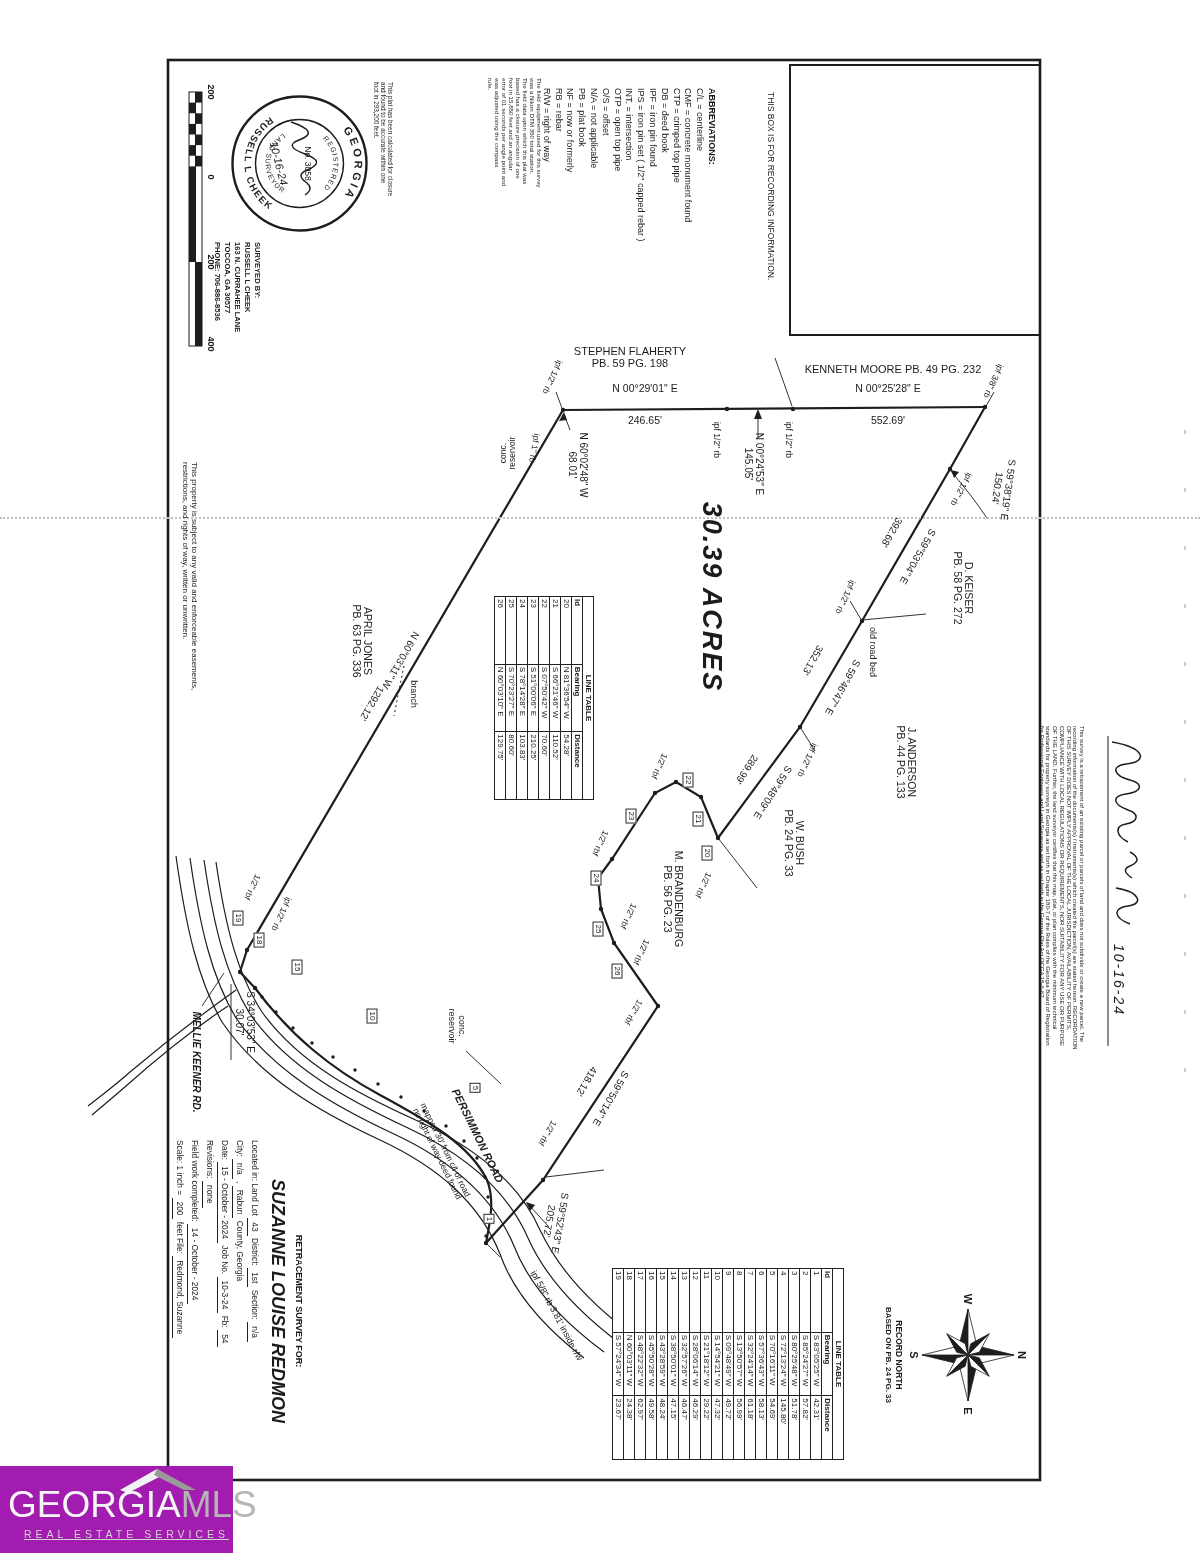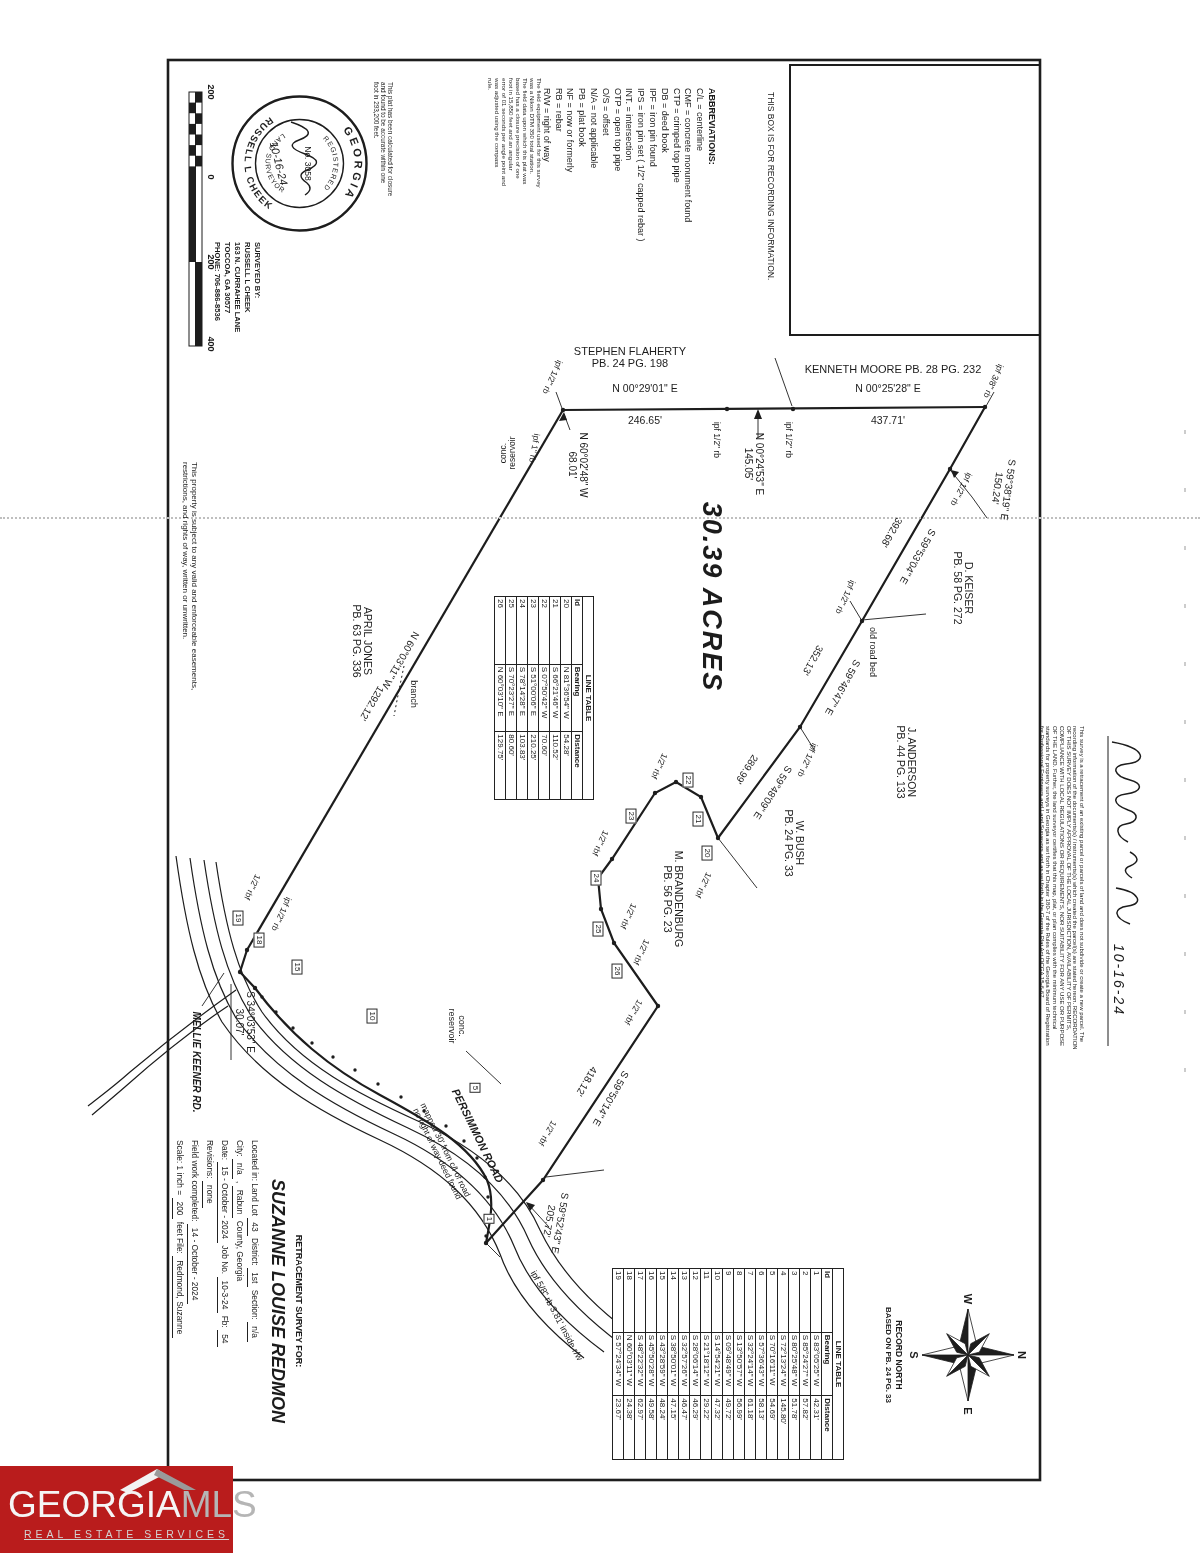--- a/index.html
+++ b/index.html
@@ -20,21 +20,21 @@
   .sb-line{font-size:7.6px;line-height:10px;font-weight:bold;white-space:nowrap;}
   table.lt{border-collapse:collapse;table-layout:fixed;background:#fff;}
   table.lt td,table.lt th{border:1px solid #222;font-size:8px;line-height:10px;padding:0 2px;
       text-align:left;white-space:nowrap;font-weight:normal;}
   table.lt .tt{text-align:center;font-weight:bold;}
   table.lt th{font-weight:bold;}
   .tb-line{font-size:8.4px;line-height:14px;white-space:nowrap;}
   .tb-line.hdr{text-align:center;font-size:9px;font-weight:bold;line-height:13px;}
   .tb-line.name{text-align:center;font-size:18px;font-style:italic;font-weight:bold;line-height:24px;margin:2px 0 4px 0;}
   .tb-u{display:inline-block;border-bottom:1px solid #222;padding:0 4px;}
-  #georgia-mls{position:absolute;left:0;top:1466px;width:233px;height:87px;background:#b91c1c;}
+  #georgia-mls{position:absolute;left:0;top:1466px;width:233px;height:87px;background:#a21caf;}
   #georgia-mls .brand{position:absolute;left:8px;top:18px;font-size:37px;letter-spacing:0px;font-weight:400;white-space:nowrap;}
   #georgia-mls .b1{color:#f5f5f5;}
   #georgia-mls .b2{color:#b5b5b5;}
   #georgia-mls .tag{position:absolute;left:24px;top:62px;font-size:10.5px;letter-spacing:4px;color:#d2d2d2;white-space:nowrap;text-decoration:underline;}
   .scan-dotline{position:absolute;left:0;top:517px;width:1200px;height:0;border-top:2px dotted #bfbfbf;}
   .scan-marks{position:absolute;left:1184px;top:430px;width:2px;height:660px;
       background:repeating-linear-gradient(to bottom,#cccccc 0 4px,transparent 4px 58px);}
 </style>
 </head>
 <body>
@@ -460,26 +460,26 @@
       <div class="tb-line"><span>Located in: Land Lot </span><span class="tb-u">43</span><span> District: </span><span class="tb-u">1st</span><span> Section: </span><span class="tb-u">n/a</span></div>
       <div class="tb-line"><span>City: </span><span class="tb-u">n/a</span><span> , </span><span class="tb-u">Rabun</span><span> County, Georgia</span></div>
       <div class="tb-line"><span>Date: </span><span class="tb-u">15 - October - 2024</span><span> Job No. </span><span class="tb-u">10-3-24</span><span> Fb: </span><span class="tb-u">54</span></div>
       <div class="tb-line"><span>Revisions: </span><span class="tb-u">          none          </span></div>
       <div class="tb-line"><span>Field work completed: </span><span class="tb-u">14 - October - 2024</span></div>
       <div class="tb-line"><span>Scale: 1 inch = </span><span class="tb-u">200</span><span> feet File: </span><span class="tb-u">Redmond, Suzanne</span></div>
     </div>
 
   <div id="labels">
       <div class="lbl" style="left: 630px; top: 358px; font-size: 11px; transform: translate(-50%, -50%) rotate(0deg);">STEPHEN FLAHERTY
-PB. 24 PG. 198</div>
-      <div class="lbl" style="left: 893px; top: 370px; font-size: 11px; transform: translate(-50%, -50%) rotate(0deg);">KENNETH MOORE  PB. 28 PG. 232</div>
+PB. 59 PG. 198</div>
+      <div class="lbl" style="left: 893px; top: 370px; font-size: 11px; transform: translate(-50%, -50%) rotate(0deg);">KENNETH MOORE  PB. 49 PG. 232</div>
       <div class="lbl" style="left: 645px; top: 389px; font-size: 10.5px; transform: translate(-50%, -50%) rotate(0deg);">N 00°29'01" E</div>
       <div class="lbl" style="left: 645px; top: 421px; font-size: 10.5px; transform: translate(-50%, -50%) rotate(0deg);">246.65'</div>
       <div class="lbl" style="left: 888px; top: 389px; font-size: 10.5px; transform: translate(-50%, -50%) rotate(0deg);">N 00°25'28" E</div>
-      <div class="lbl" style="left: 888px; top: 421px; font-size: 10.5px; transform: translate(-50%, -50%) rotate(0deg);">437.71'</div>
+      <div class="lbl" style="left: 888px; top: 421px; font-size: 10.5px; transform: translate(-50%, -50%) rotate(0deg);">552.69'</div>
       <div class="lbl" style="left: 753px; top: 464px; font-size: 10px; transform: translate(-50%, -50%) rotate(90deg);">N 00°24'53" E
 145.05'</div>
       <div class="lbl" style="left: 552px; top: 377px; font-size: 8.5px; transform: translate(-50%, -50%) rotate(115deg);">ipf 1/2" rb</div>
       <div class="lbl" style="left: 716px; top: 440px; font-size: 8.5px; transform: translate(-50%, -50%) rotate(90deg);">ipf 1/2" rb</div>
       <div class="lbl" style="left: 788px; top: 440px; font-size: 8.5px; transform: translate(-50%, -50%) rotate(90deg);">ipf 1/2" rb</div>
       <div class="lbl" style="left: 993px; top: 381px; font-size: 8.5px; transform: translate(-50%, -50%) rotate(115deg);">ipf 3/8" rb</div>
       <div class="lbl" style="left: 577px; top: 465px; font-size: 10px; transform: translate(-50%, -50%) rotate(90deg);">N 60°02'48" W
 68.01'</div>
       <div class="lbl" style="left: 534px; top: 448px; font-size: 8.5px; transform: translate(-50%, -50%) rotate(100deg);">ipf 1" rb</div>
       <div class="lbl" style="left: 508px; top: 453px; font-size: 8.5px; transform: translate(-50%, -50%) rotate(-90deg);">conc.

